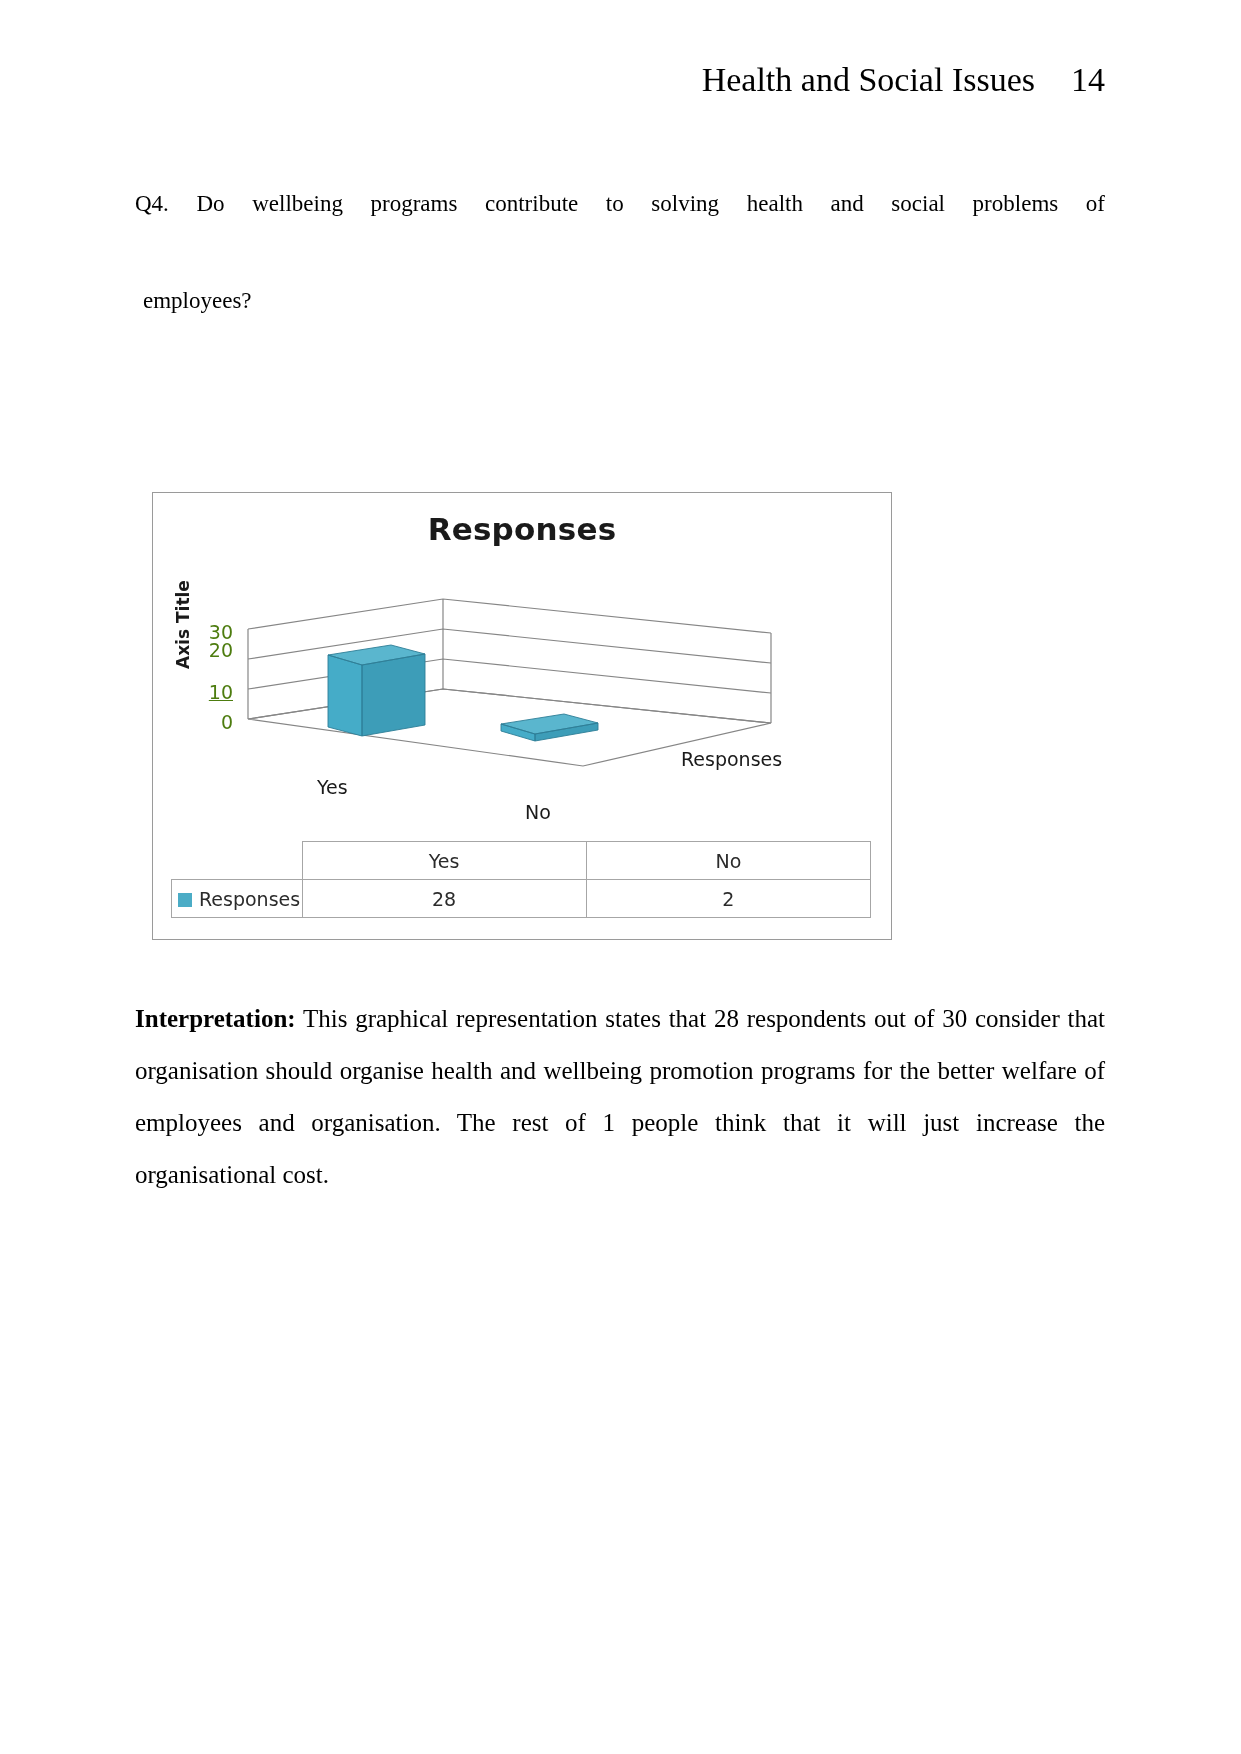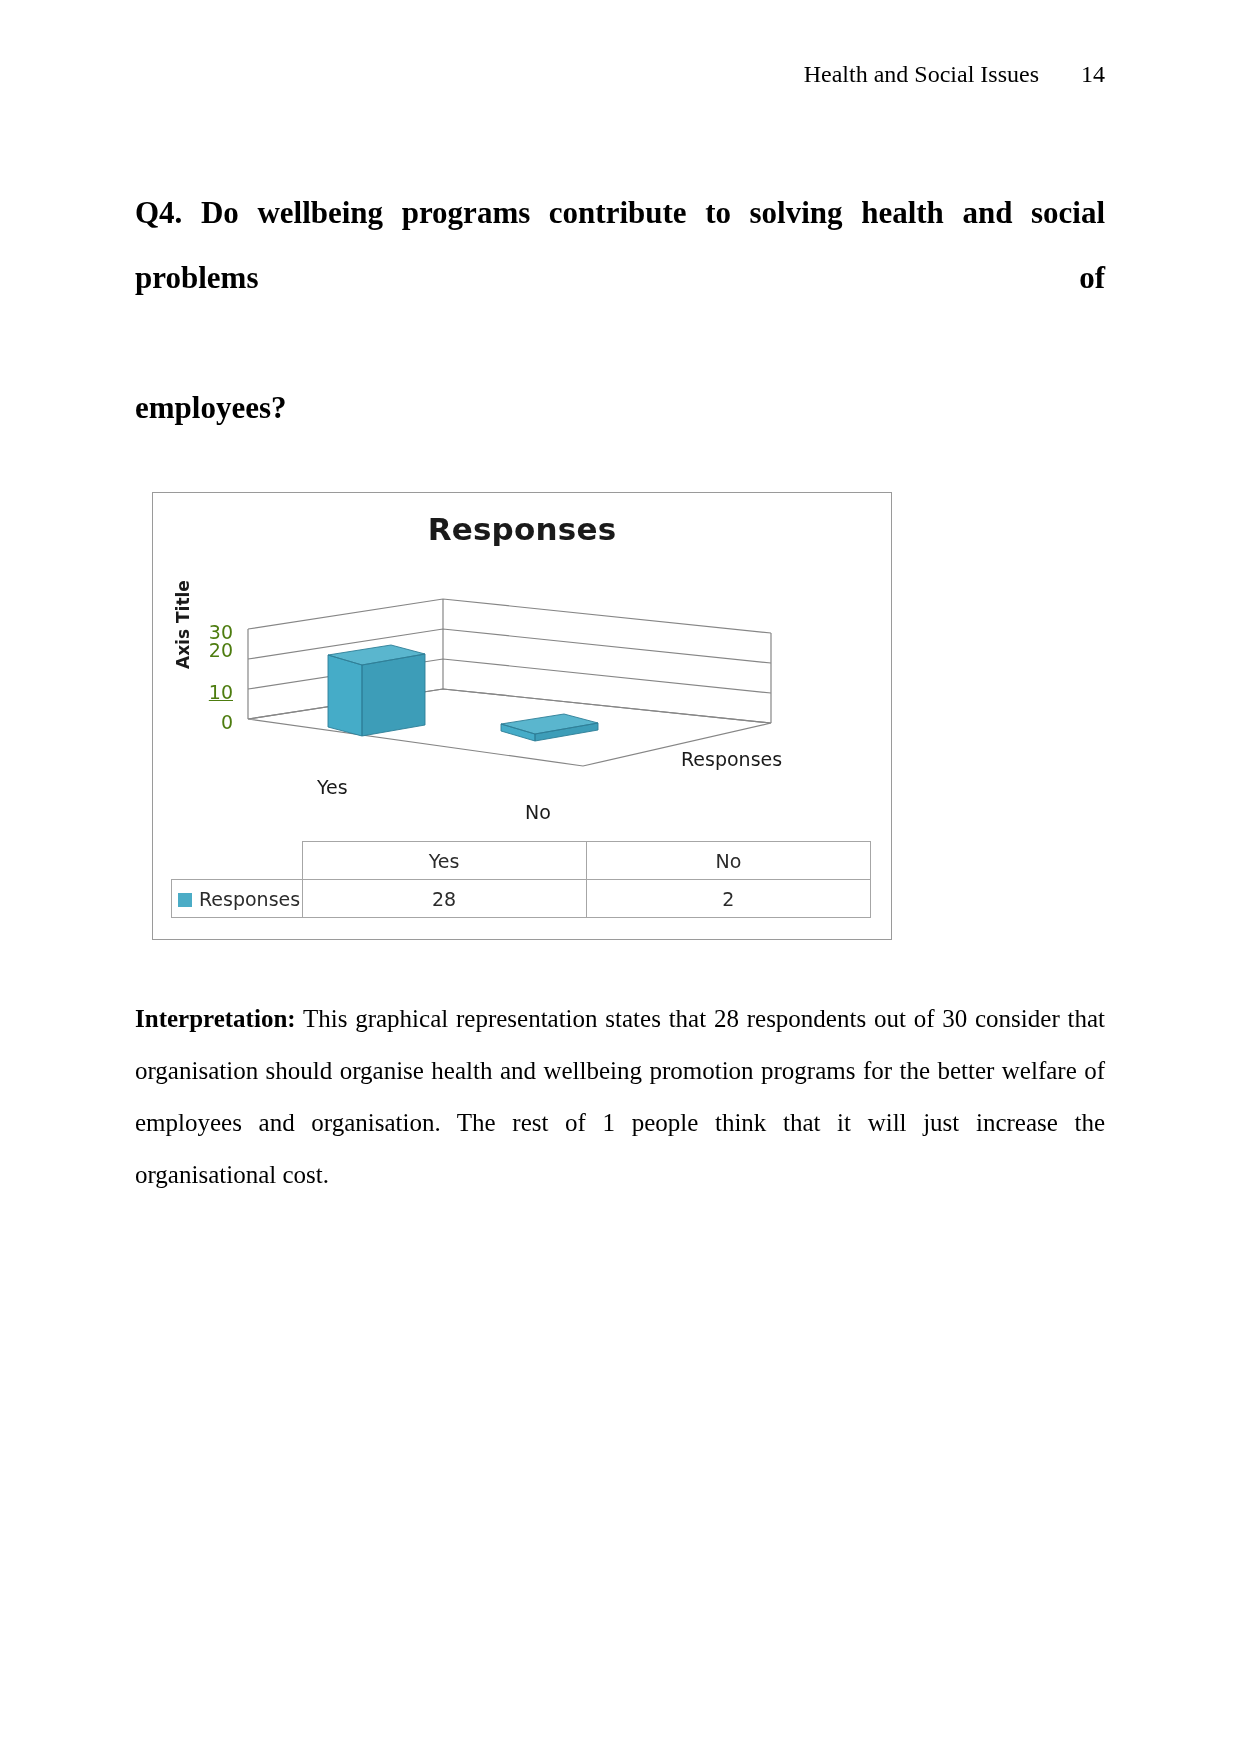--- a/index.html
+++ b/index.html
@@ -25,52 +25,52 @@
 
   
   .header {
     position: absolute;
     top: 60px;
     left: 135px;
     width: 970px;
     display: flex;
     justify-content: flex-end;
     align-items: baseline;
-    font-size: 24px;
+    font-size: 34px;
     line-height: 1.2;
   }
   .header-title { white-space: pre; }
   .header-page {
     margin-left: 36px;
     min-width: 30px;
     text-align: right;
   }
 
   
   .question {
     position: absolute;
     top: 180px;
     left: 135px;
     width: 970px;
-    font-size: 31px;
-    font-weight: bold;
+    font-size: 23px;
+    font-weight: normal;
     line-height: 2.1;
     text-align: justify;
     text-justify: inter-word;
   }
   .question .l1 {
     display: block;
     text-align: justify;
   }
   .question .l1::after {
     content: "";
     display: inline-block;
     width: 100%;
   }
-  .question .l2 { display: block; }
+  .question .l2 { display: block; margin-left: 8px; }
 
   
   .options-table {
     position: absolute;
     top: 318px;
     left: 135px;
     border-collapse: collapse;
     table-layout: fixed;
   }
   .options-table td {

